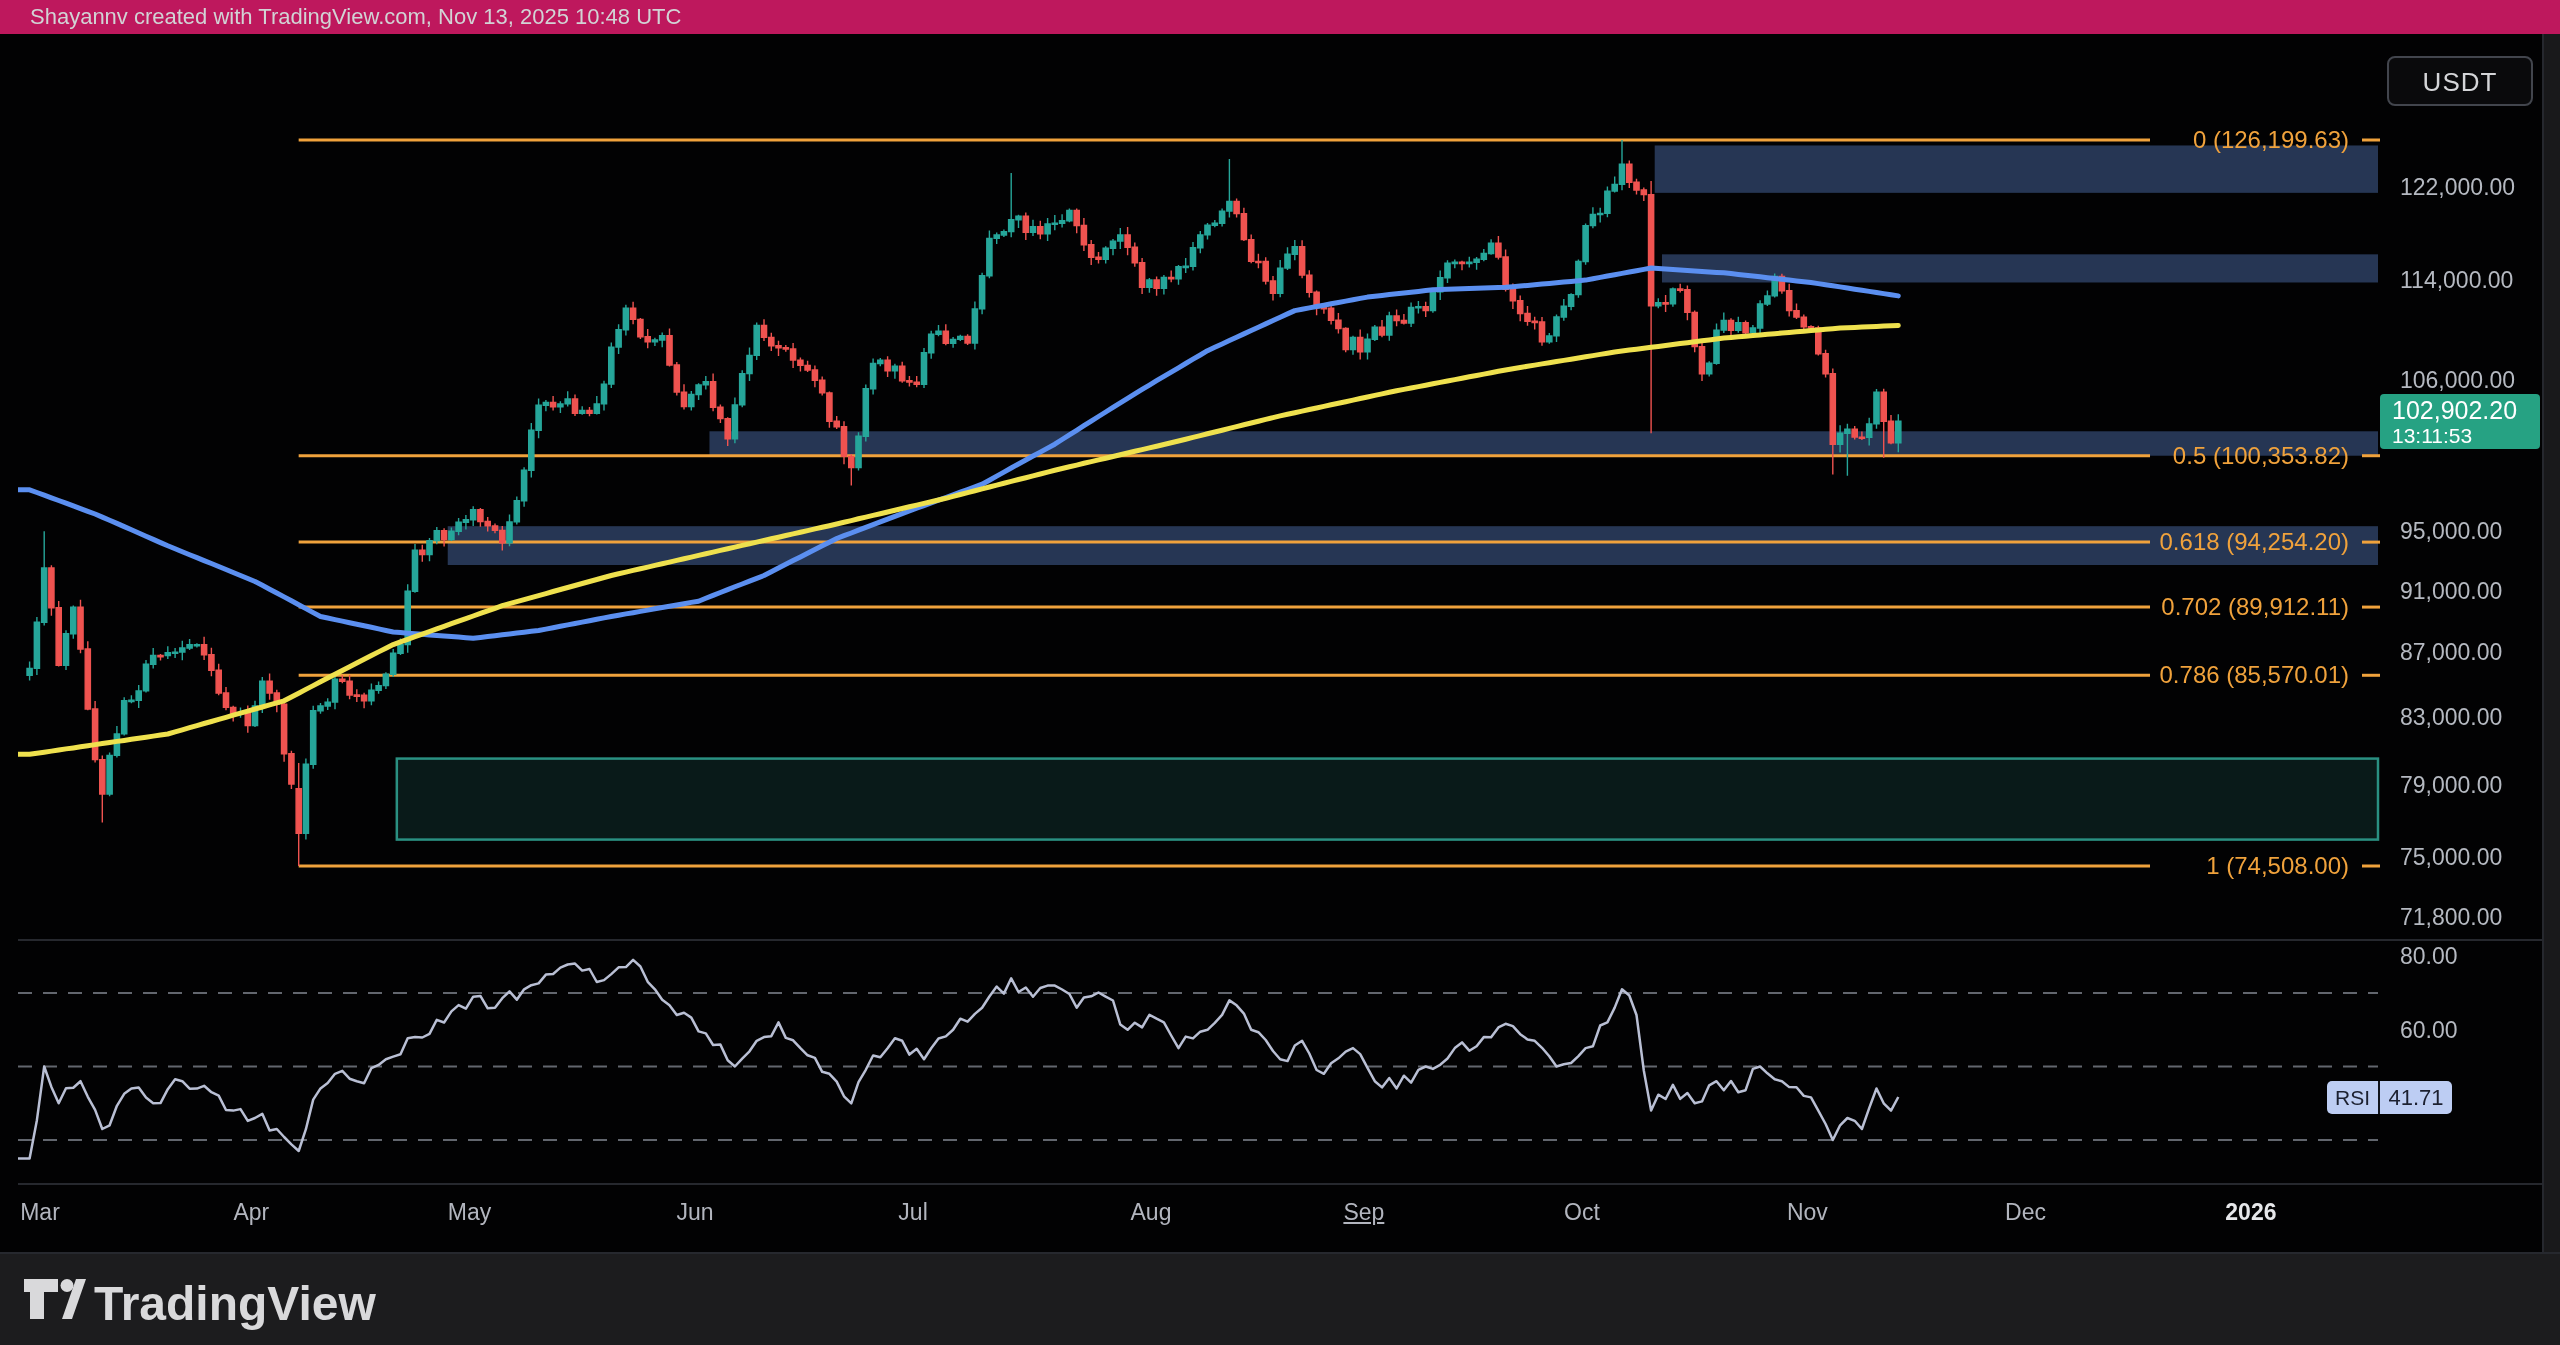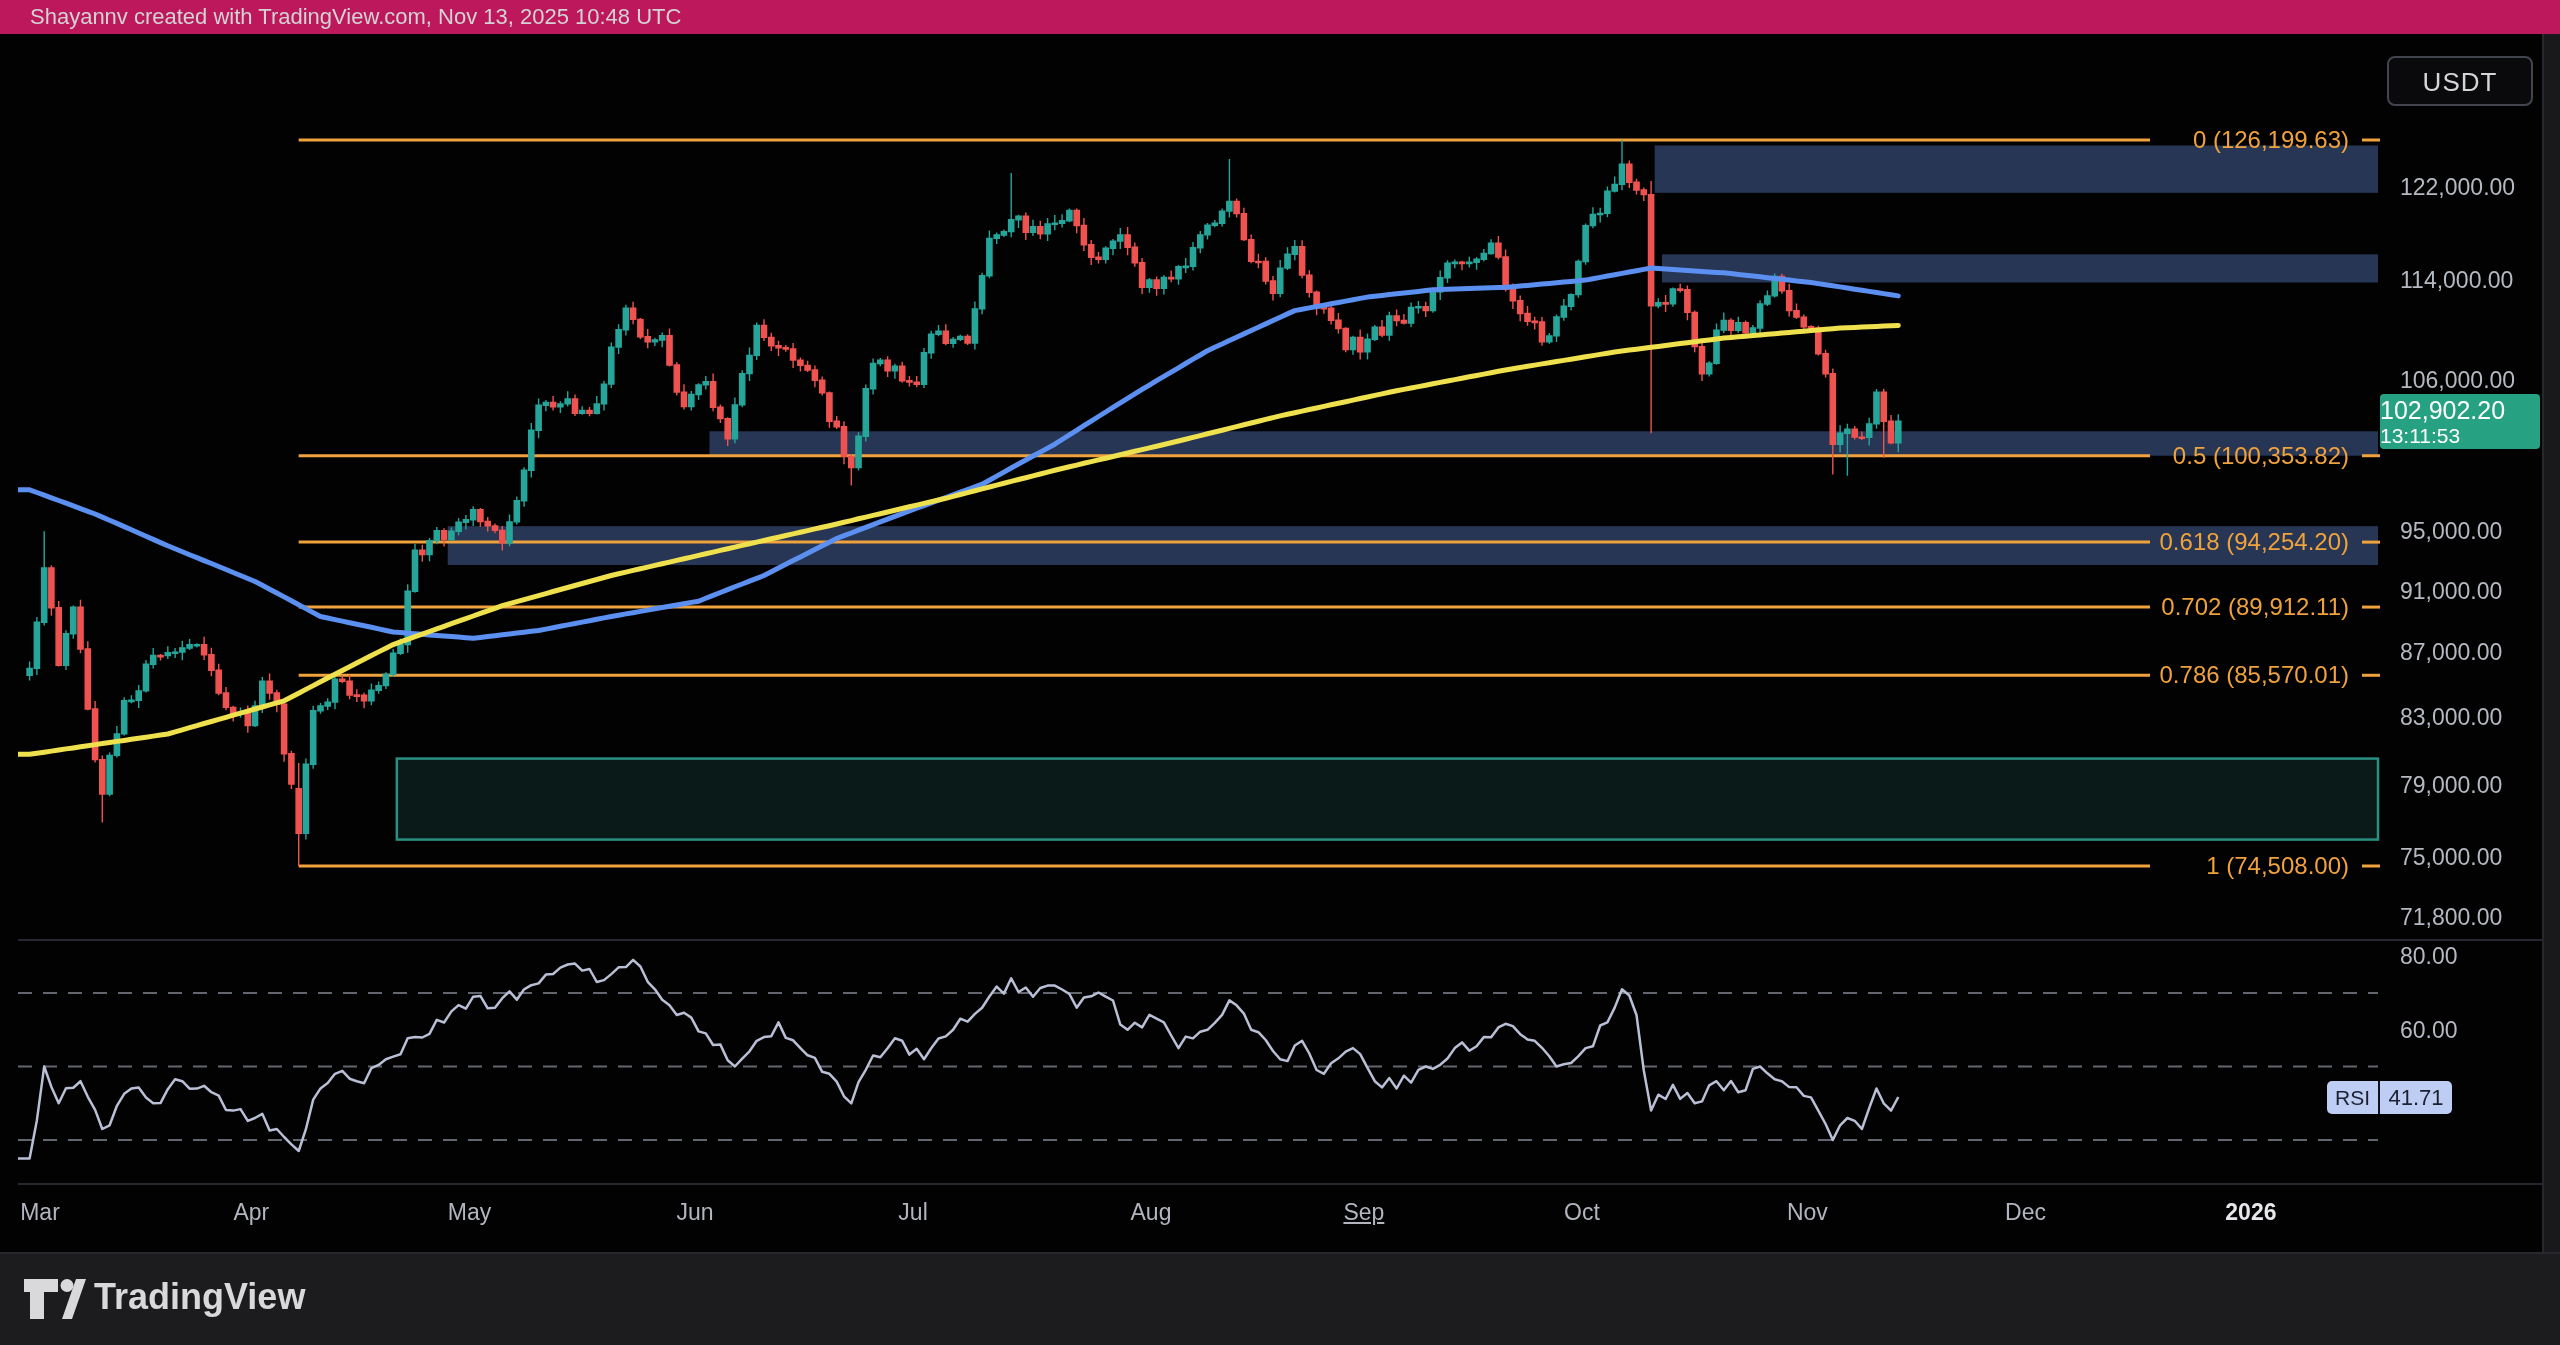--- a/index.html
+++ b/index.html
@@ -10,37 +10,37 @@
   #topbar .attr{position:absolute;left:30px;top:0;line-height:34px;font-size:22px;color:#d2d3d5;white-space:nowrap;}
   
   #chartbg{position:absolute;left:0;top:34px;width:2543px;height:1219px;background:#020203;}
   #rightgap{position:absolute;left:2543px;top:34px;width:17px;height:1219px;background:#19191b;}
   svg#plot{position:absolute;left:0;top:0;width:2560px;height:1345px;pointer-events:none;}
   
   .ptick{position:absolute;left:2400px;height:26px;line-height:26px;font-size:23px;color:#b5b9c1;white-space:nowrap;}
   #usdt-btn{position:absolute;left:2387px;top:56px;width:146px;height:50px;border:2px solid #42454d;border-radius:8px;
             color:#d4d5d8;font-size:26px;letter-spacing:1px;text-align:center;line-height:48px;background:#0a0a0c;box-sizing:border-box;}
   #price-badge{position:absolute;left:2380px;top:393px;width:160px;height:55px;border-radius:4px;background:#26a283;
-               color:#ffffff;text-align:left;padding-left:0;box-sizing:border-box;}
+               color:#ffffff;text-align:left;padding-left:12px;box-sizing:border-box;}
   #price-badge .lp{font-size:25px;line-height:29px;margin-top:2px;}
   #price-badge .cd{font-size:21px;line-height:22px;}
   
   .fiblabel{position:absolute;font-size:24px;color:#f0a23c;white-space:nowrap;transform:translateY(-50%);}
   
   .rtick{position:absolute;left:2400px;height:26px;line-height:26px;font-size:23px;color:#b5b9c1;}
   #rsi-badge{position:absolute;left:2327px;top:1081px;height:33px;display:flex;}
   #rsi-badge .b1{width:51px;background:#bdcdf3;color:#1c2030;border-radius:5px 0 0 5px;font-size:21px;text-align:center;line-height:33px;}
   #rsi-badge .gap{width:2px;background:#10131c;}
   #rsi-badge .b2{width:72px;background:#bdcdf3;color:#1c2030;border-radius:0 5px 5px 0;font-size:22px;text-align:center;line-height:33px;}
   
   .mtick{position:absolute;top:1198px;width:120px;margin-left:-60px;text-align:center;font-size:23px;color:#b2b5be;height:28px;line-height:28px;}
   .mtick.bold{color:#e6e7ea;font-weight:bold;}
   
   #botbar{position:absolute;left:0;top:1254px;width:2560px;height:91px;background:#1c1c1e;}
-  #botbar .brand{position:absolute;left:94px;top:22px;font-size:36px;font-weight:bold;color:#d9d9db;letter-spacing:0px;}
+  #botbar .brand{position:absolute;left:94px;top:22px;font-size:48px;font-weight:bold;color:#d9d9db;letter-spacing:0px;}
   #botbar svg{position:absolute;left:22px;top:23px;}
 </style>
 </head>
 <body>
 
 <div id="screen">
   <div id="topbar">
     <span class="attr">Shayannv created with TradingView.com, Nov 13, 2025 10:48 UTC</span>
   </div>
 

